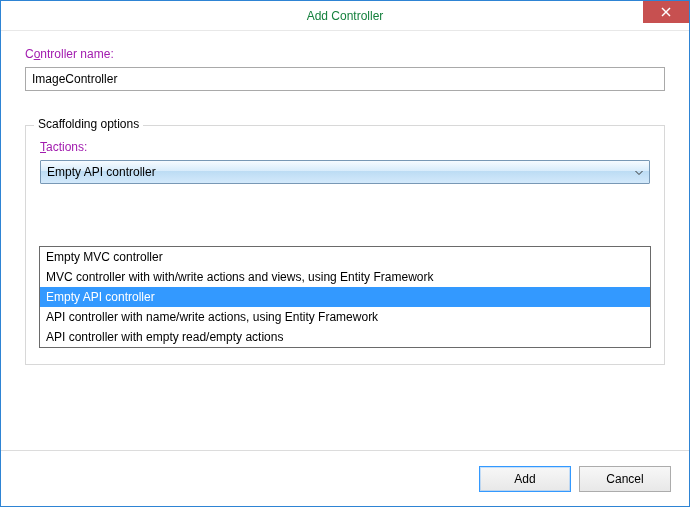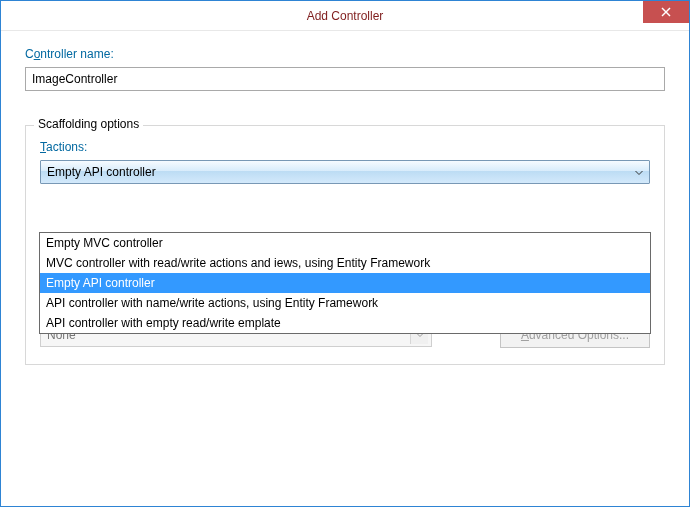--- a/index.html
+++ b/index.html
@@ -26,21 +26,21 @@
     height: 30px;
     background: #fff;
     display: flex;
     align-items: center;
     justify-content: center;
     position: relative;
     border-bottom: 1px solid #e8e8e8;
   }
   .titlebar .title {
     font-size: 12px;
-    color: #7f1d1d;
+    color: #15803d;
   }
   .close-btn {
     position: absolute;
     right: 0;
     top: 0;
     width: 46px;
     height: 22px;
     background: #c75050;
     color: #fff;
     display: flex;
@@ -49,21 +49,21 @@
     cursor: pointer;
   }
   .close-btn svg { display: block; }
   .content {
     flex: 1 1 auto;
     padding: 16px 24px 0 24px;
     position: relative;
   }
   .label {
     font-size: 12px;
-    color: #0369a1;
+    color: #a21caf;
     margin-bottom: 6px;
     display: block;
   }
   .underline { text-decoration: underline; }
   .text-input {
     width: 100%;
     height: 24px;
     border: 1px solid #a9a9a9;
     padding: 0 6px;
     font-family: inherit;
@@ -240,24 +240,28 @@
                 </svg>
             </span>
           </div>
           <button class="adv-btn" disabled="">
             <span class="underline">A</span><span>dvanced Options...</span>
           </button>
         </div>
       </div>
     </div>
 
-    <div class="dropdown" id="template-dropdown" style="top:201px;">
+    <div class="dropdown" id="template-dropdown" style="top:215px;">
         <div class="dropdown-item">Empty MVC controller</div>
-        <div class="dropdown-item">MVC controller with read/write actions and iews, using Entity Framework</div>
+        <div class="dropdown-item">MVC controller with with/write actions and views, using Entity Framework</div>
         <div class="dropdown-item highlight">Empty API controller</div>
         <div class="dropdown-item">API controller with name/write actions, using Entity Framework</div>
-        <div class="dropdown-item">API controller with empty read/write emplate</div>
+        <div class="dropdown-item">API controller with empty read/empty actions</div>
       </div>
 
   </div>
 
+  <div class="footer">
+    <button class="btn primary">Add</button>
+    <button class="btn">Cancel</button>
+  </div>
 
 </div>
 
 </body></html>

